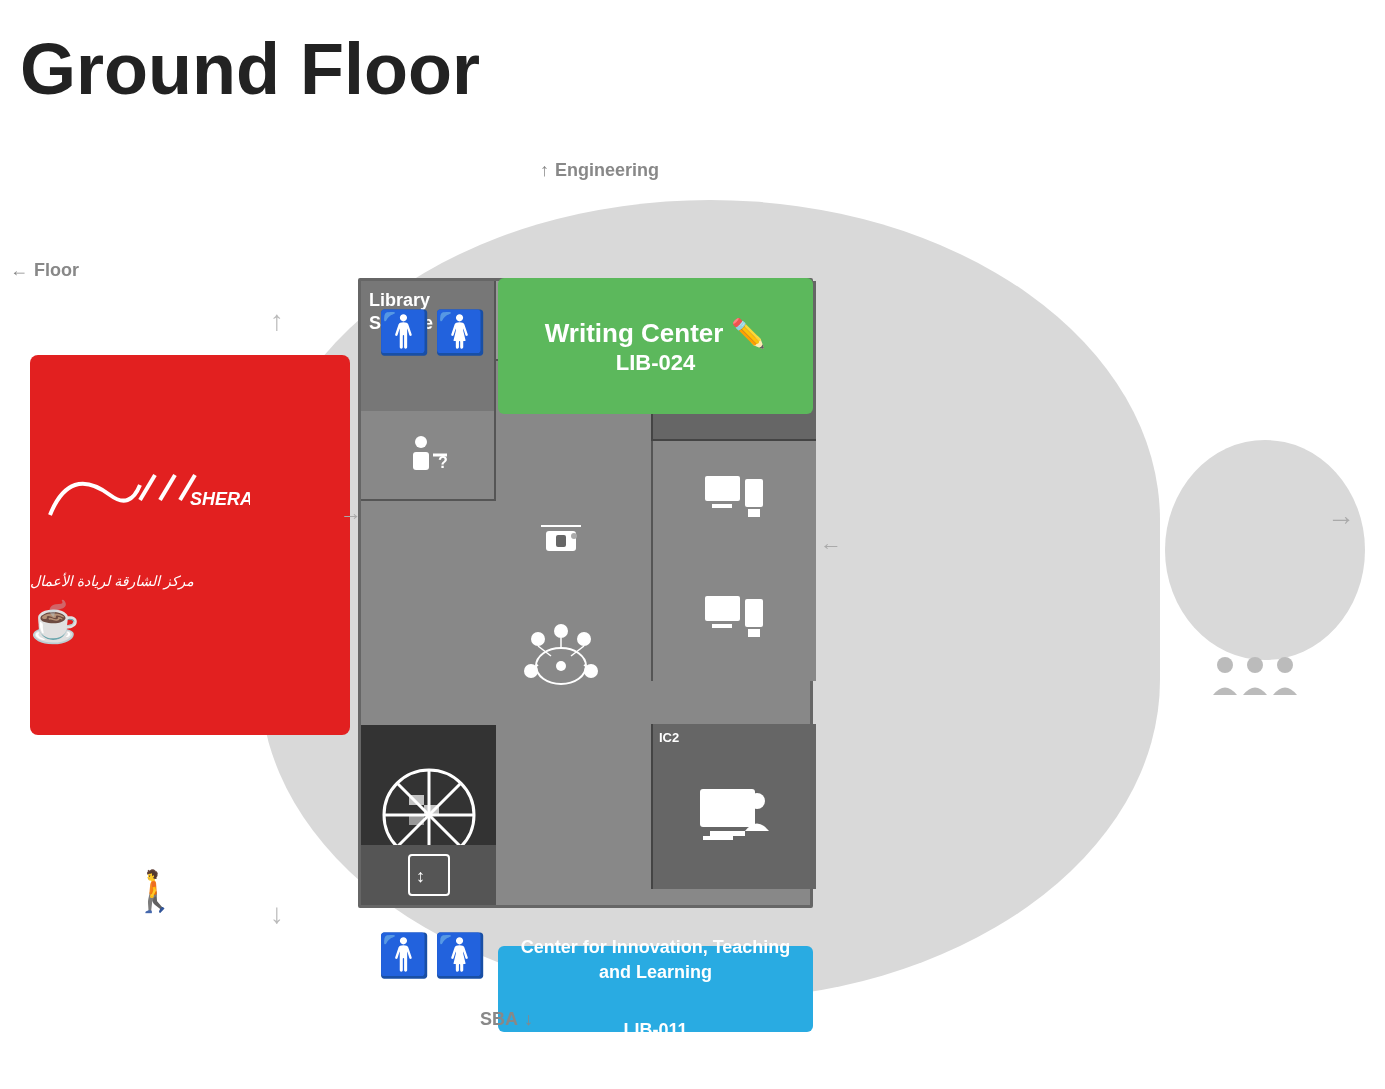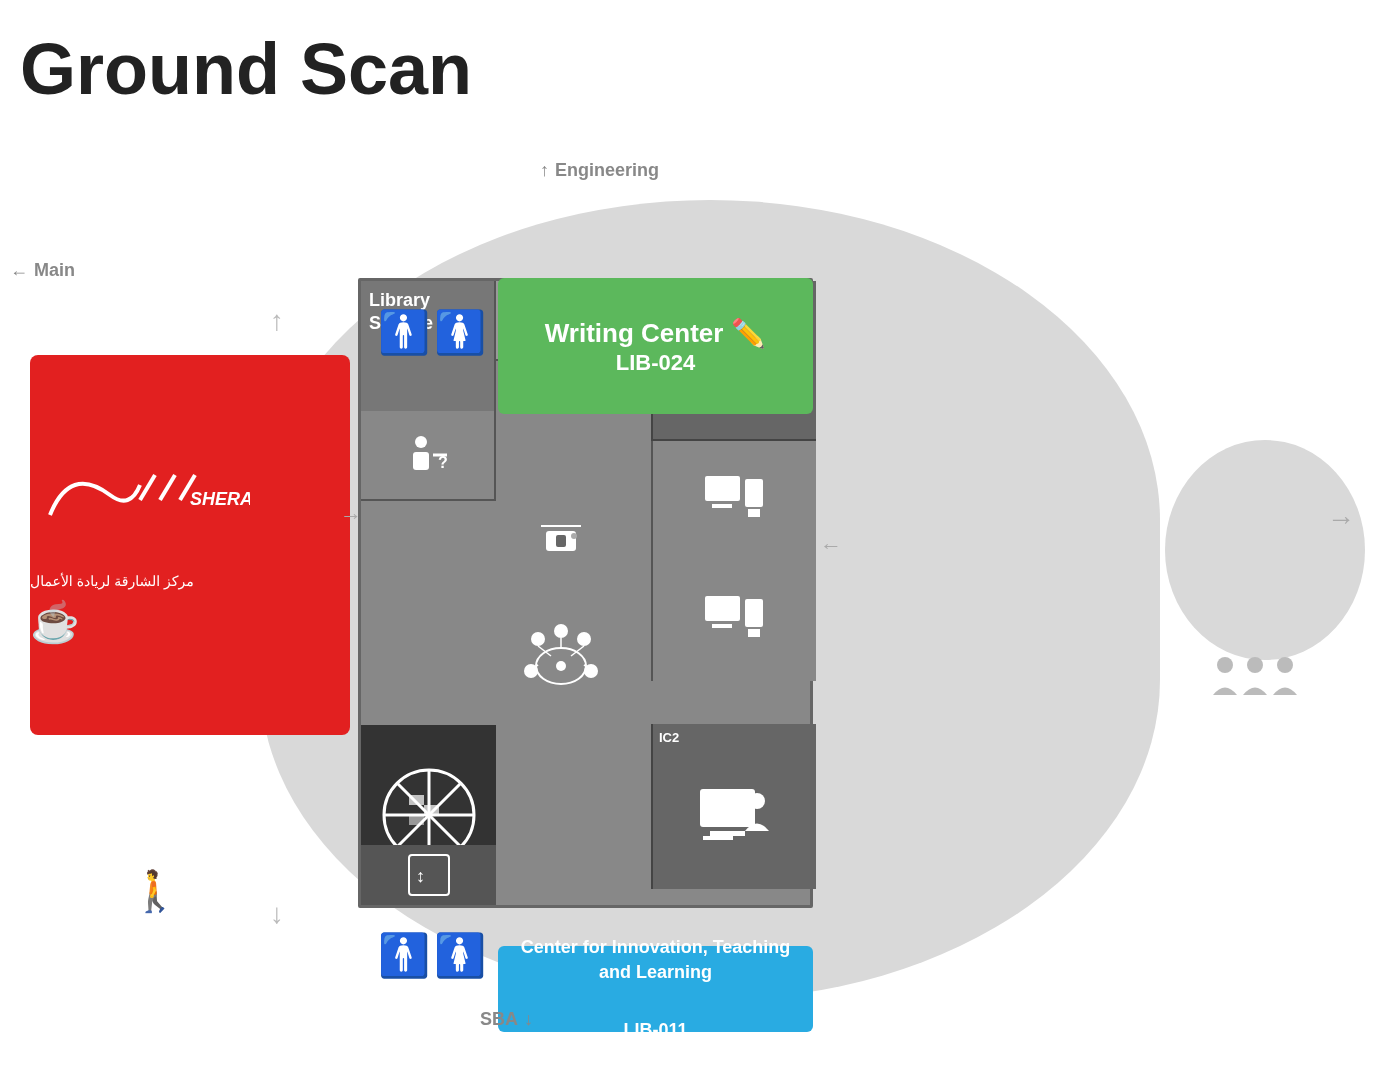--- a/index.html
+++ b/index.html
@@ -104,20 +104,21 @@
       font-size: 60px;
       line-height: 1;
       margin-bottom: 10px;
     }
 
     .sheraa-arabic {
       color: white;
       font-size: 15px;
       margin-top: 8px;
       direction: rtl;
+      font-style: italic;
     }
 
     .sheraa-coffee {
       color: white;
       font-size: 40px;
       margin-top: 10px;
     }
 
     
     .stairs-icon {
@@ -546,35 +547,35 @@
       top: 490px;
       right: 80px;
       font-size: 36px;
       color: #999;
       z-index: 6;
     }
   </style>
 </head>
 <body>
 
-<h1 class="page-title">Ground Scan</h1>
+<h1 class="page-title">Ground Floor</h1>
 
 <div class="floor-container">
 
   <div class="bg-blob"></div>
   <div class="bg-blob-right"></div>
 
   <div class="direction-label dir-engineering">
     <span>↑</span>
     <span>Engineering</span>
   </div>
 
   <div class="direction-label dir-main">
     <span>←</span>
-    <span>Main</span>
+    <span>Floor</span>
   </div>
 
   <div class="direction-label dir-sba">
     <span>SBA</span>
     <span>↓</span>
   </div>
 
   <div class="up-arrow-mid">↑</div>
 
   <div class="down-arrow-mid">↓</div>

